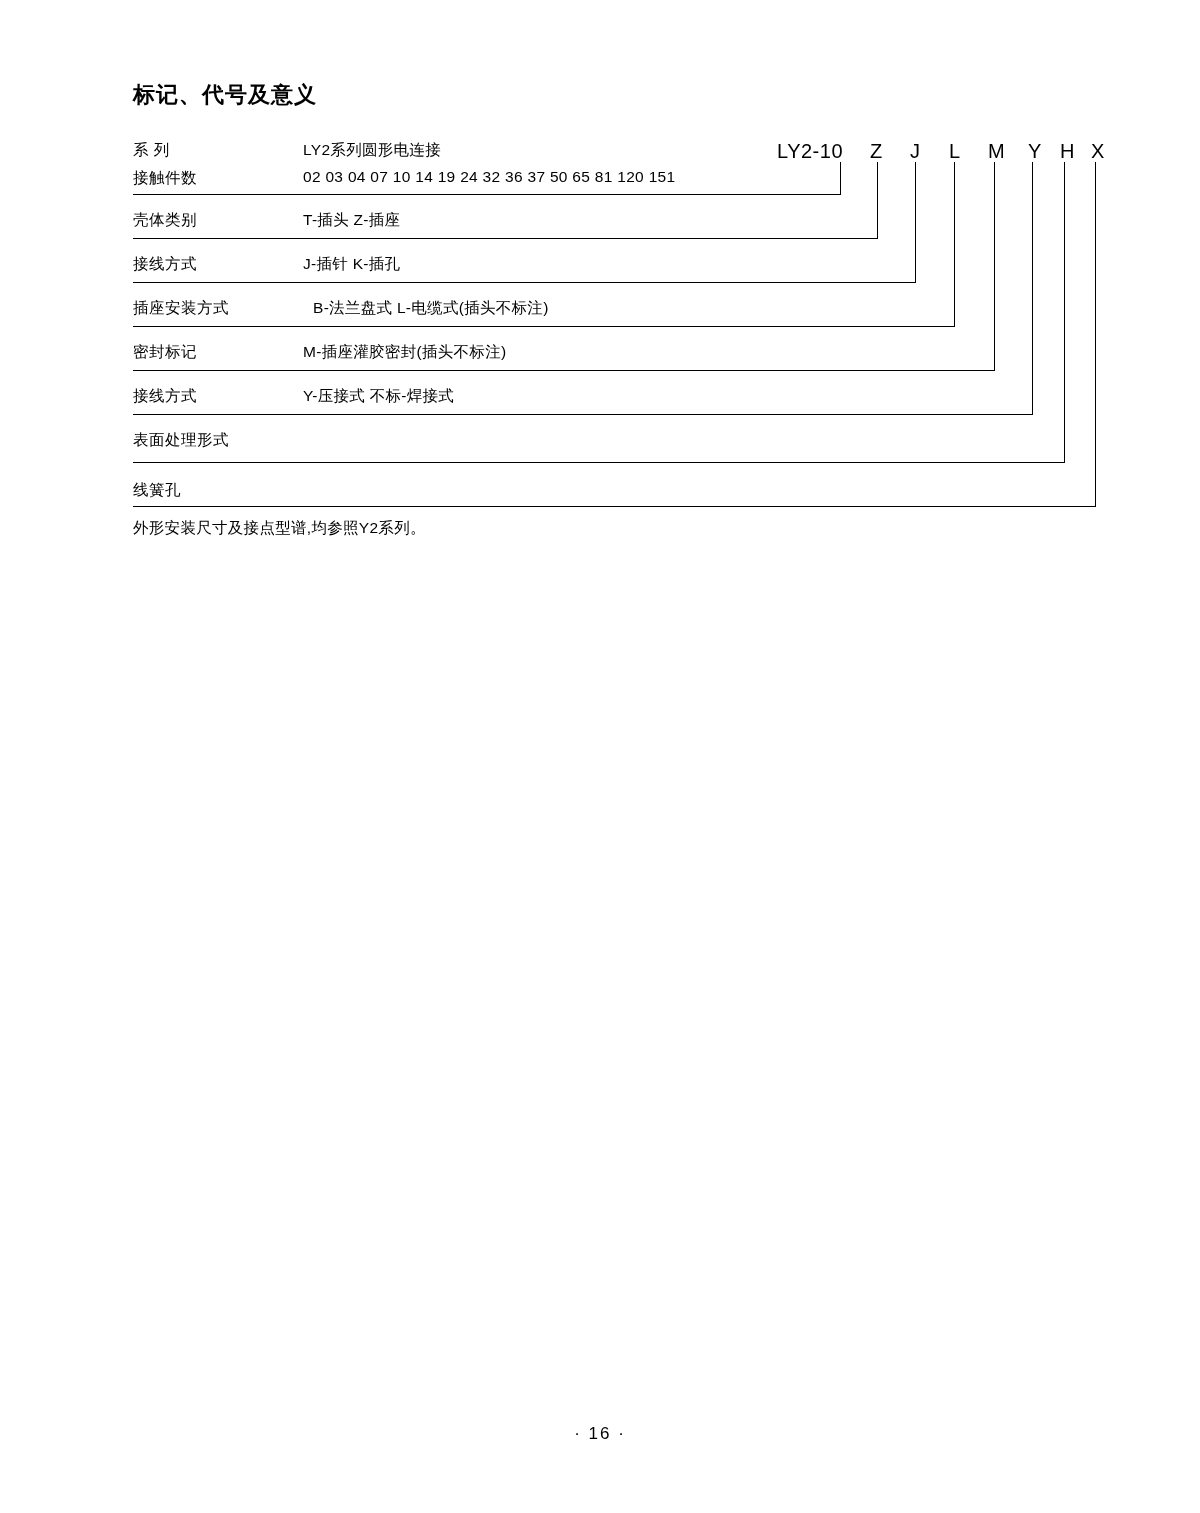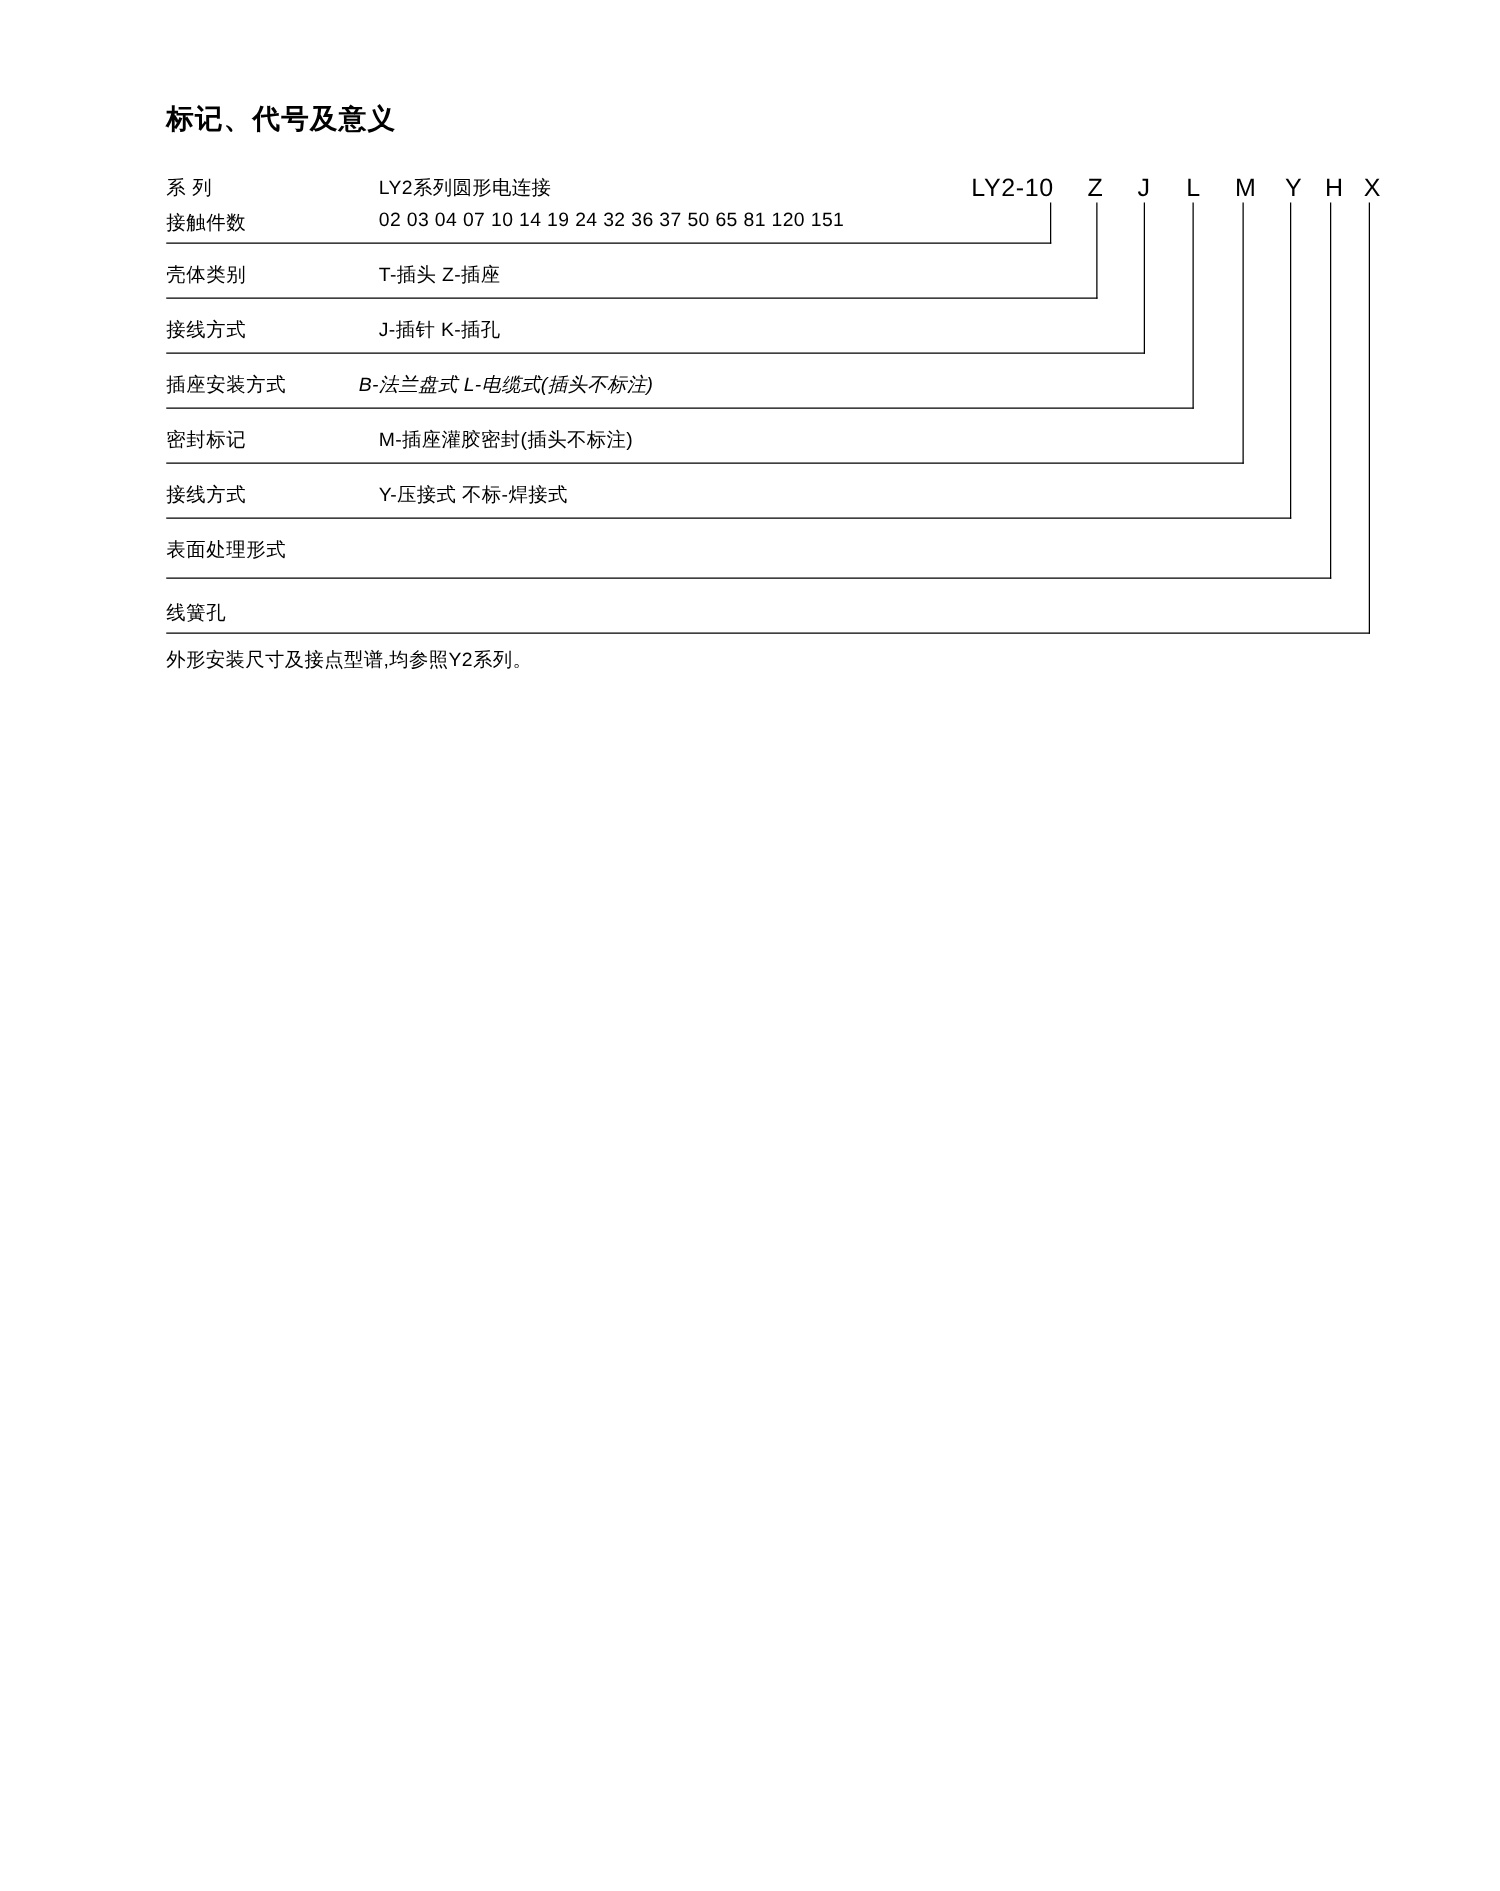--- a/index.html
+++ b/index.html
@@ -111,21 +111,21 @@
     <div class="row-label" style="left:0px; top:162px;">插座安装方式</div>
     <div class="row-label" style="left:0px; top:206px;">密封标记</div>
     <div class="row-label" style="left:0px; top:250px;">接线方式</div>
     <div class="row-label" style="left:0px; top:294px;">表面处理形式</div>
     <div class="row-label" style="left:0px; top:344px;">线簧孔</div>
 
     <div class="row-desc" style="left:170px; top:4px;">LY2系列圆形电连接</div>
     <div class="row-desc" style="left:170px; top:32px;">02 03 04 07 10 14 19 24 32 36 37 50 65 81 120 151</div>
     <div class="row-desc" style="left:170px; top:74px;">T-插头   Z-插座</div>
     <div class="row-desc" style="left:170px; top:118px;text-align:right;">J-插针   K-插孔</div>
-    <div class="row-desc" style="left:154px; top:162px;font-style:italic;">B-法兰盘式  L-电缆式(插头不标注)</div>
+    <div class="row-desc" style="left:180px; top:162px;">B-法兰盘式  L-电缆式(插头不标注)</div>
     <div class="row-desc" style="left:170px; top:206px;">M-插座灌胶密封(插头不标注)</div>
     <div class="row-desc" style="left:170px; top:250px;">Y-压接式    不标-焊接式</div>
 
     <div class="code-char" style="left:644px; top:4px;">LY2-10</div>
     <div class="code-char" style="left:737px; top:4px;">Z</div>
     <div class="code-char" style="left:777px; top:4px;">J</div>
     <div class="code-char" style="left:816px; top:4px;">L</div>
     <div class="code-char" style="left:855px; top:4px;">M</div>
     <div class="code-char" style="left:895px; top:4px;">Y</div>
     <div class="code-char" style="left:927px; top:4px;">H</div>
@@ -153,14 +153,15 @@
     <div class="vrule" style="left:821px; top:26px;  height:165px;"></div>
     <div class="vrule" style="left:861px; top:26px;  height:209px;"></div>
     <div class="vrule" style="left:899px; top:26px;  height:253px;"></div>
     <div class="vrule" style="left:931px; top:26px;  height:301px;"></div>
     <div class="vrule" style="left:962px; top:26px;  height:345px;"></div>
 
   </div>
 
   <div class="footnote">外形安装尺寸及接点型谱,均参照Y2系列。</div>
 
+  <div class="page-number">· 16 ·</div>
 
 </div>
 
 </body></html>

